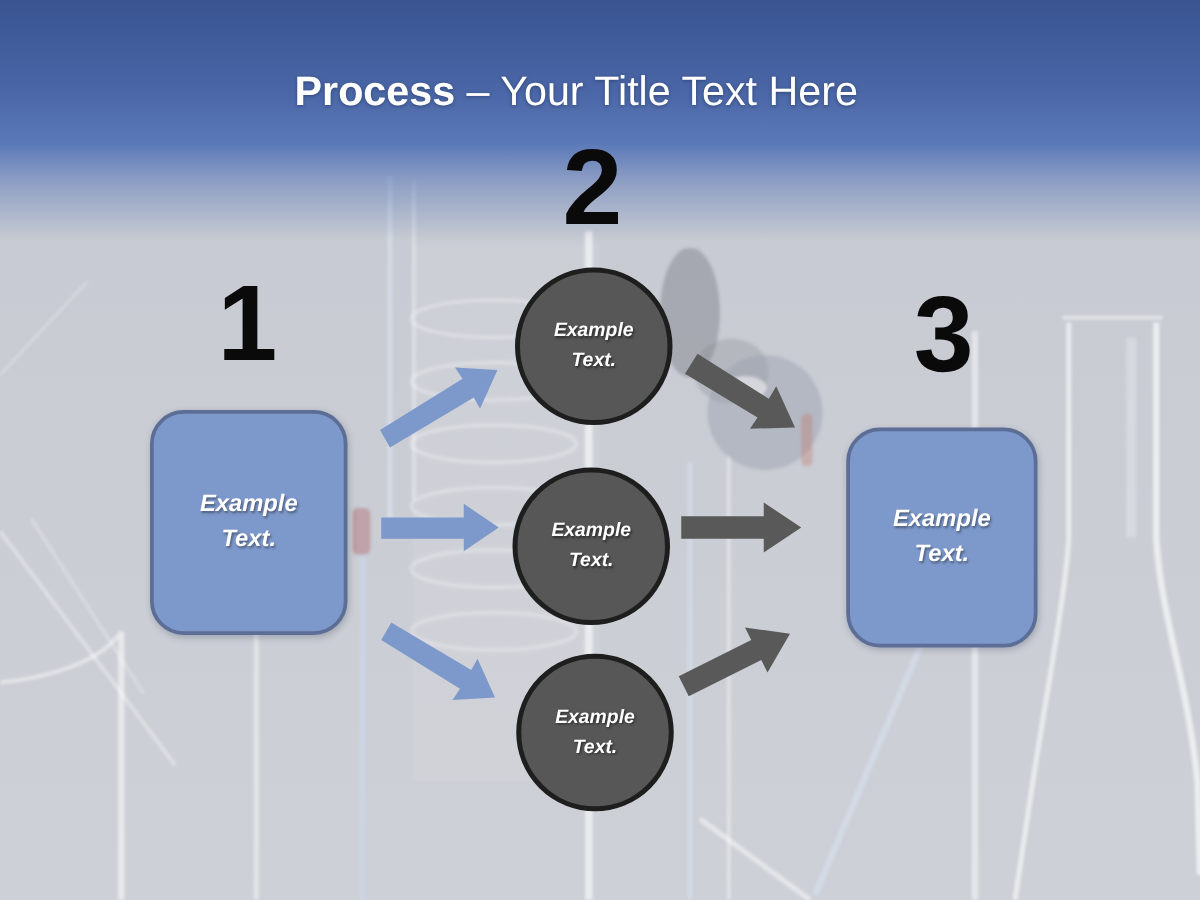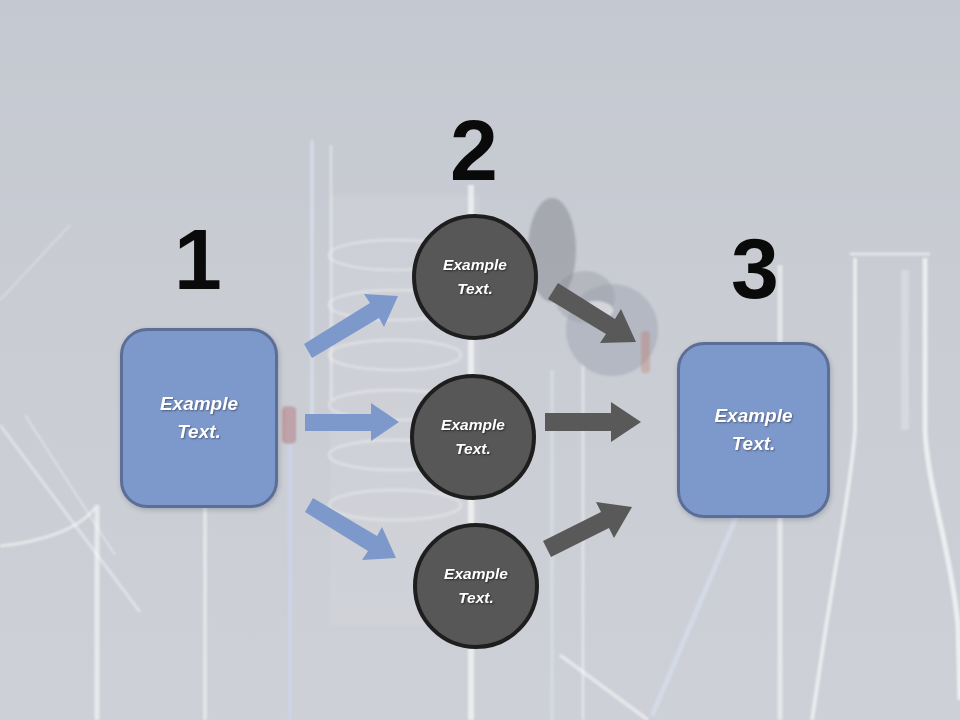--- a/index.html
+++ b/index.html
@@ -115,20 +115,23 @@
       <line x1="560" y1="655" x2="648" y2="720" stroke="#ffffff" stroke-width="4" opacity="0.50"></line>
       <line x1="0" y1="425" x2="140" y2="612" stroke="#ffffff" stroke-width="3" opacity="0.40"></line>
       <line x1="25" y1="415" x2="115" y2="555" stroke="#ffffff" stroke-width="2.5" opacity="0.30"></line>
       <line x1="0" y1="300" x2="70" y2="225" stroke="#ffffff" stroke-width="2.5" opacity="0.25"></line>
 
       <rect x="282" y="406" width="14" height="38" rx="5" fill="#a03228" opacity="0.30"></rect>
       <rect x="641" y="331" width="9" height="42" rx="4" fill="#c06a5e" opacity="0.30"></rect>
     </g>
   </svg>
 
+  <div class="header">
+    <div class="title"><span class="t-bold">Process</span><span class="t-rest"> – Your Title Text Here</span></div>
+  </div>
 
   <svg class="arrows" width="960" height="720" viewBox="0 0 960 720">
     <polygon class="a-blue" points="312,358 379,318 384,327 398,296 364,294 370,303 304,344"></polygon>
     <polygon class="a-blue" points="305,431 371,431 371,441 399,422 371,403 371,414 305,414"></polygon>
     <polygon class="a-blue" points="305,512 368,551 362,560 396,558 382,527 377,536 313,498"></polygon>
     <polygon class="a-gray" points="548,299 606,334 600,343 636,342 621,309 615,319 558,283"></polygon>
     <polygon class="a-gray" points="545,431 611,431 611,442 641,422 611,402 611,413 545,413"></polygon>
     <polygon class="a-gray" points="551,557 609,528 614,538 632,507 596,502 601,512 543,541"></polygon>
   </svg>
 

